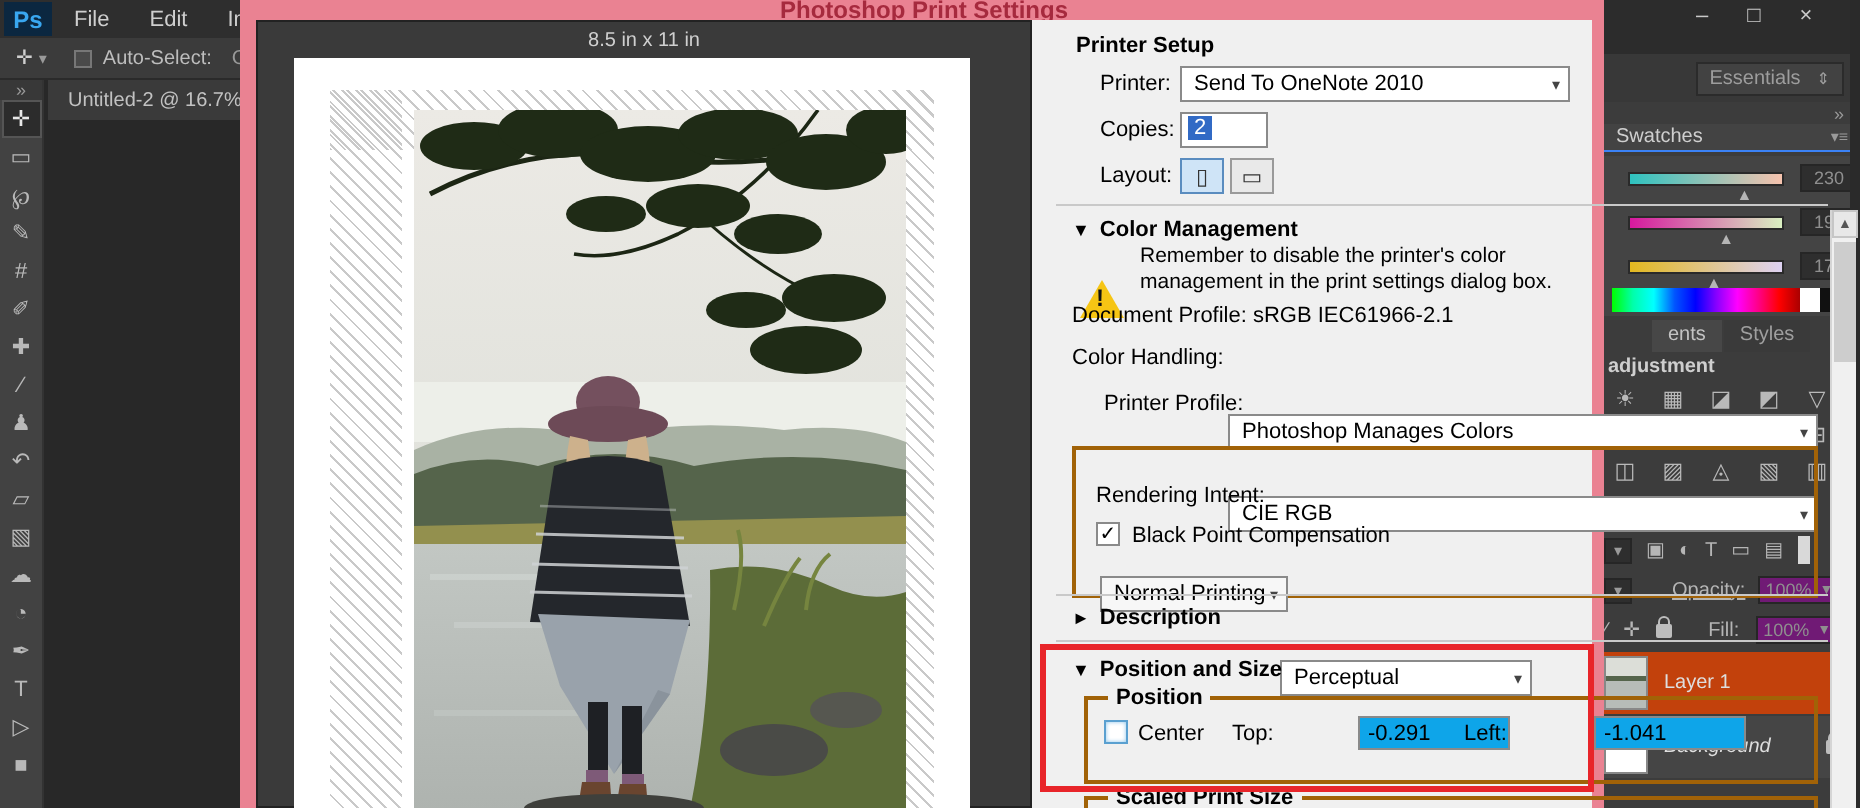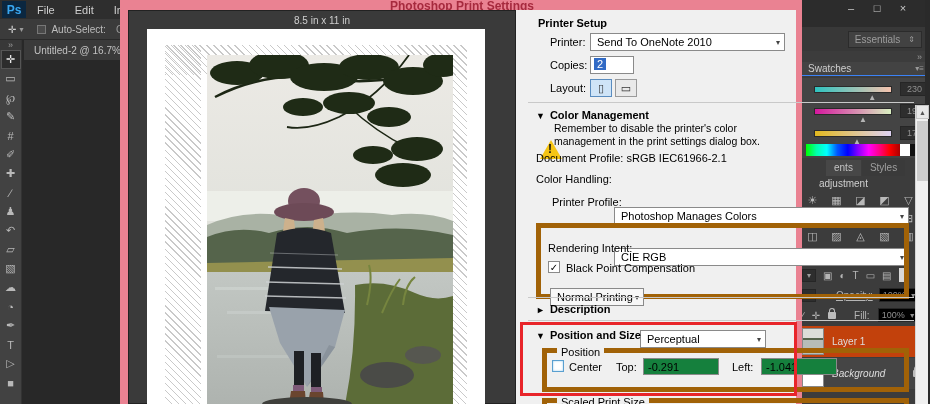--- a/index.html
+++ b/index.html
@@ -56,27 +56,27 @@
   .g-g { background:linear-gradient(90deg,#d6189e,#d9f0c1); }
   .g-b { background:linear-gradient(90deg,#e2b81f,#ded2f3); }
   #ramp { height:12px; width:94px; margin-left:4px;
           background:linear-gradient(90deg,#0f0,#0fa,#0ff,#05f,#00f,#80f,#f0f,#f08,#f00,#a00); display:flex;}
   #ramp-end { width:20px; height:12px; display:flex; }
   #ramp-end .w { width:10px; height:12px; background:#fff; }
   #ramp-end .k { width:10px; height:12px; background:#111; }
   .tabs { display:flex; gap:1px; height:16px; font-size:10px; color:#c3c3c3; }
   .tab { background:#474747; padding:2px 8px; }
   .tab.dim { background:#3a3a3a; color:#9f9f9f; }
-  .adj-label { color:#cfcfcf; font-size:10px; font-weight:normal; padding-left:17px; }
+  .adj-label { color:#cfcfcf; font-size:10px; font-weight:bold; padding-left:2px; }
   .adj-grid { display:flex; flex-wrap:wrap; gap:4px 7px; padding:3px 0 0 2px; width:120px; }
   .adj-icon { width:17px; height:14px; color:#b9b9b9; font-size:11px; line-height:14px; text-align:center; }
   .lyr-ctl { display:flex; align-items:center; color:#b5b5b5; font-size:10px; }
   .mini-dd { background:#2e2e2e; border:1px solid #262626; color:#9a9a9a; font-size:8px;
              padding:1px 4px; display:inline-block; }
-  .pct-dd { background:#000000; border:1px solid #262626; color:#8f8f8f; font-size:9px;
+  .pct-dd { background:#701a75; border:1px solid #262626; color:#8f8f8f; font-size:9px;
             padding:1px 3px; display:flex; gap:4px; align-items:center;}
   .layer-row { position:absolute; left:0; width:126px; height:31px; display:flex; align-items:center;
                color:#dedede; font-size:10px; }
   .layer-row.selected { background:#c2410c; }
   .layer-thumb { width:22px; height:27px; background:#fff; border:1px solid #888; margin-right:8px; }
   .thumb-photo { background:
      linear-gradient(180deg,#dcded8 0 35%,#55644b 35% 45%,#b7bcb8 45% 100%); }
   #right-edge { position:absolute; left:123px; top:0; width:5px; height:404px; background:#2a2a2a; }
 
   
@@ -98,33 +98,33 @@
 
   
   #settings { position:absolute; left:400px; top:10px; width:266px; height:394px; font-size:11px;
               color:#000; }
   .s-abs { position:absolute; }
   .heading { font-weight:bold; font-size:11px; }
   .lbl { color:#000; }
   .select { background:#fff; border:1px solid #8a8a8a; height:18px; display:flex; align-items:center;
             padding:0 6px; position:relative; }
   .select .arrow { position:absolute; right:4px; color:#444; font-size:8px; }
-  .txtinput { background:#15803d; border:1px solid #8a8a8a; height:17px; font-size:11px; padding:0 4px;
-              font-family:"Liberation Sans",sans-serif; }
+  .txtinput { background:#0ea5e9; border:1px solid #8a8a8a; height:17px; font-size:11px; padding:0 4px;
+              font-family:"Liberation Sans",sans-serif;margin-left:36px; }
   .btn { background:linear-gradient(#fdfdfd,#e8e8e8); border:1px solid #8a8a8a; height:18px;
          padding:0 10px; display:flex; align-items:center; }
   .btn-focus { outline:1px dotted #555; outline-offset:-3px; border:1px solid #3c7fb1; }
   .divider { border-top:1px solid #c9c9c9; width:100%; }
   .tri { font-size:9px; margin-right:5px; }
   .warn-tri { width:0; height:0; border-left:11px solid transparent; border-right:11px solid transparent;
               border-bottom:19px solid #f6c514; position:relative; }
   .warn-tri::after { content:"!"; position:absolute; left:-3px; top:2px; font-weight:bold; font-size:12px;
                      color:#111; }
   .warn-text { font-size:10.5px; line-height:13px; }
-  .grpbox { border:5px solid #a16207; position:absolute; }
+  .grpbox { border:2px solid #a16207; position:absolute;font-weight:bold; }
   .grp-legend { position:absolute; top:-7px; left:10px; background:#f0f0f0; padding:0 4px; font-size:11px; }
   .checkbox { width:12px; height:12px; background:#fff; border:1px solid #8a8a8a; display:inline-flex;
               align-items:center; justify-content:center; font-size:10px; }
   .checkbox.hover { border:1px solid #5aa0d0; box-shadow:0 0 2px #8cc4ea inset; }
   .layout-btn { width:22px; height:18px; border:1px solid #9a9a9a; background:#e9e9e9;
                 display:flex; align-items:center; justify-content:center; font-size:11px; color:#333; }
   .layout-btn.selected { background:#cfe4f7; border:1px solid #5a8cbf; }
   #copies-box { width:44px; height:18px; background:#fff; border:1px solid #8a8a8a; padding:1px 3px; }
   #copies-box span { background:#316ac5; color:#fff; padding:0 3px; }
   #red-box { position:absolute; left:-8px; top:312px; width:277px; height:74px; border:3px solid #e8252a;
@@ -441,21 +441,21 @@
         <span>▭</span>
       </div>
 
       <div class="s-abs divider" style="left:0;top:92px;width:386px;"></div>
 
       <div class="s-abs heading" style="left:8px;top:99px;">
         <span class="tri">▼</span><span>Color Management</span>
       </div>
 
       <div class="s-abs warn-tri" style="left:12px;top:112px;"></div>
-      <div class="s-abs warn-text" style="left:26px;top:112px;">
+      <div class="s-abs warn-text" style="left:42px;top:112px;">
         <div>Remember to disable the printer's color</div>
         <div>management in the print settings dialog box.</div>
       </div>
 
       <div class="s-abs lbl" style="left:8px;top:142px;">Document Profile: sRGB IEC61966-2.1</div>
 
       <div class="s-abs lbl" style="left:8px;top:163px;">Color Handling:</div>
       <div class="s-abs select" style="left:86px;top:160px;width:295px;">
         <span>Photoshop Manages Colors</span>
         <span class="arrow">▾</span>

